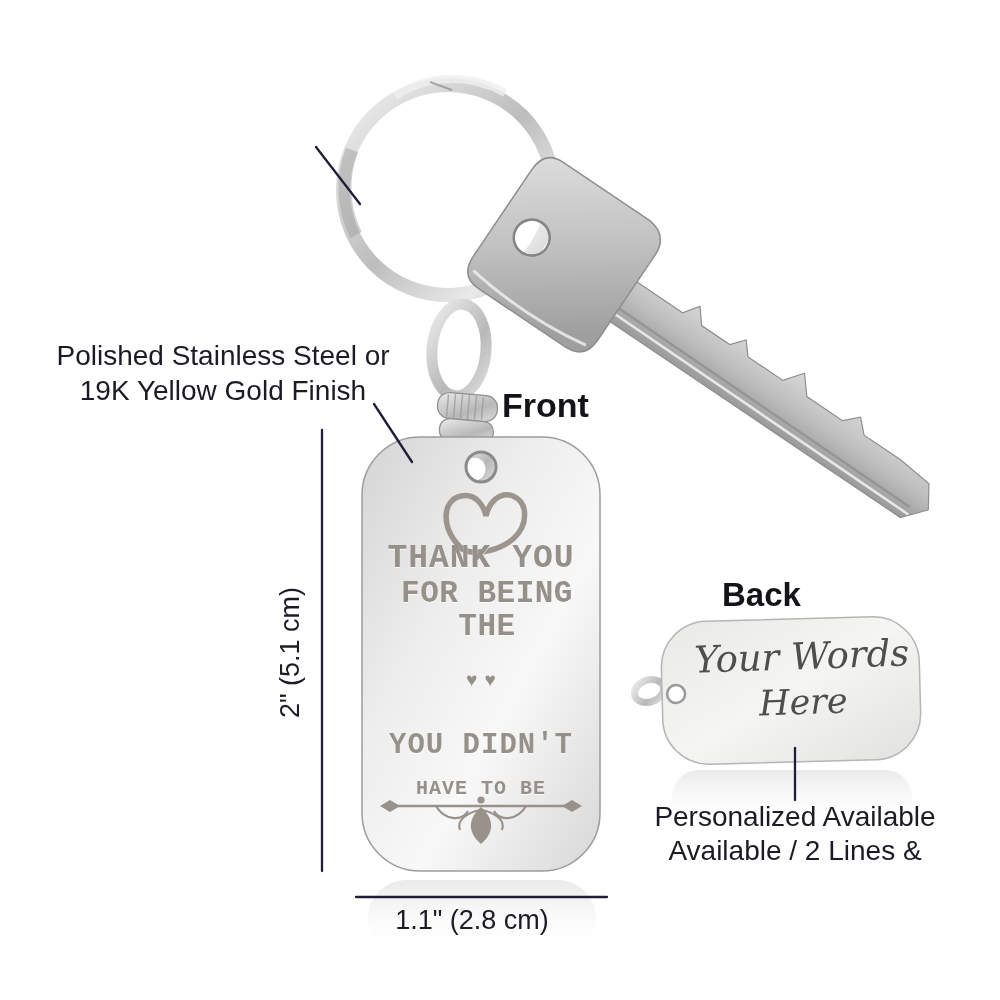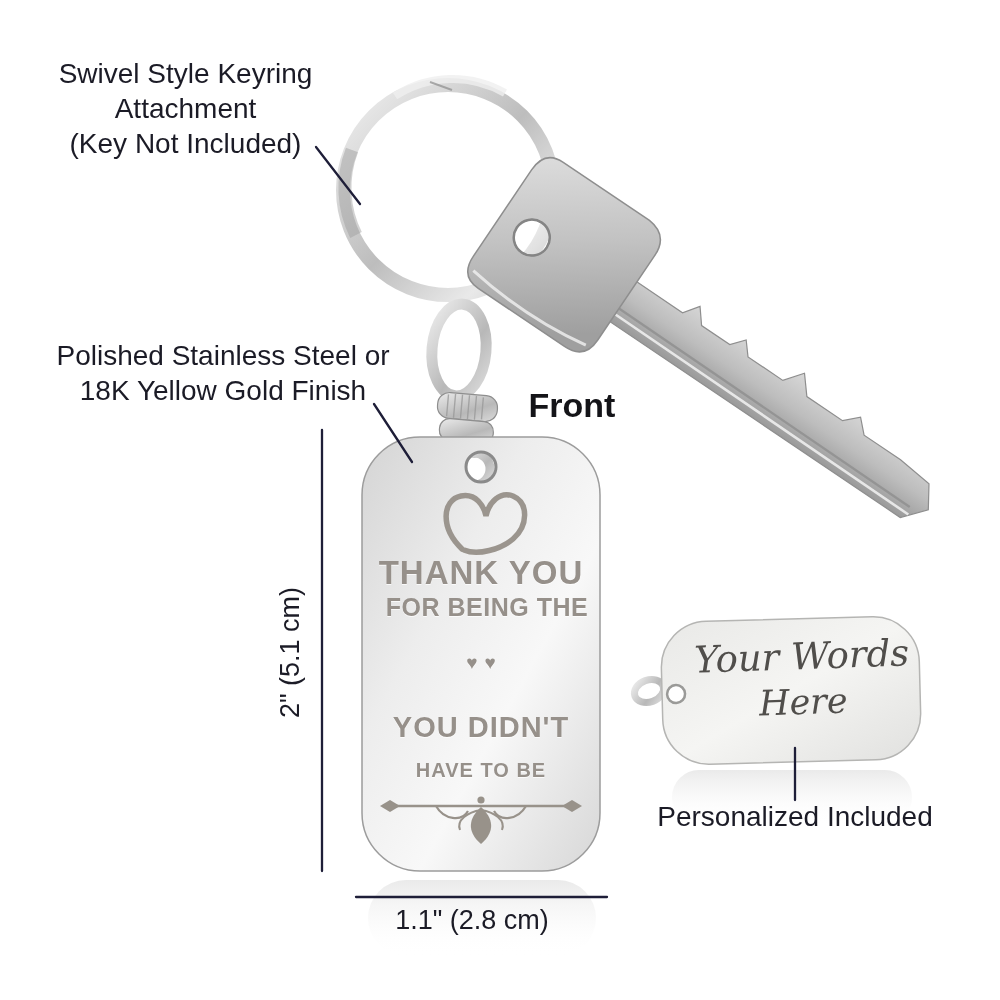--- a/index.html
+++ b/index.html
@@ -1,28 +1,28 @@
 <!DOCTYPE html>
 <html><head>
 <meta charset="utf-8">
 <style>
   html,body{margin:0;padding:0;background:#fff;}
   .stage{position:relative;width:1000px;height:1000px;background:#fff;overflow:hidden;
          font-family:"Liberation Sans",sans-serif;color:#1b1b26;}
   .art{position:absolute;left:0;top:0;}
   .note{position:absolute;text-align:center;font-size:28px;line-height:35px;font-weight:500;color:#1b1b26;}
-  .big-label{position:absolute;text-align:center;font-size:34px;font-weight:700;color:#141418;}
+  .big-label{position:absolute;font-size:34px;font-weight:700;color:#141418;}
   .dim{position:absolute;text-align:center;font-size:27px;font-weight:500;color:#1b1b26;}
   .dim-height{left:180px;top:637px;width:220px;transform:rotate(-90deg);}
   .dim-width{left:332px;top:905px;width:280px;}
-  .engraving{position:absolute;left:362px;top:555px;width:238px;text-align:center;
+  .engraving{position:absolute;left:362px;top:541px;width:238px;text-align:center;
              color:#96908a;text-shadow:0 1px 0 rgba(255,255,255,0.75);
-             font-family:Liberation Sans, sans-serif;}
+             font-family:Liberation Mono, monospace;}
   .eng-l1{font-size:33px;line-height:36px;font-weight:700;letter-spacing:1px;}
-  .eng-l2{font-size:25px;line-height:33px;font-weight:600;letter-spacing:.5px;margin-left:12px;}
+  .eng-l2{font-size:31px;line-height:33px;font-weight:600;letter-spacing:.5px;margin-left:12px;}
   .eng-dad-row{height:76px;display:flex;align-items:center;justify-content:center;gap:7px;}
   .eng-dad{font-size:60px;font-weight:800;letter-spacing:3px;line-height:70px;}
   .eng-heart{font-size:19px;line-height:19px;}
   .eng-l4{font-size:29px;line-height:46px;font-weight:600;letter-spacing:1px;margin-top:4px;}
   .eng-l5{font-size:20px;line-height:40px;font-weight:700;letter-spacing:1px;}
   .back-script{position:absolute;left:690px;top:634px;width:225px;text-align:center;
                font-family:"DejaVu Serif",serif;font-style:italic;color:#504e4b;
                transform:rotate(-2deg);}
   .bs-1{font-size:37px;line-height:46px;}
   .bs-2{font-size:35px;line-height:44px;}
@@ -139,49 +139,46 @@
 
     <g stroke="#1e1e38" stroke-width="2.3" stroke-linecap="round">
       <line x1="316" y1="147" x2="360" y2="204"></line>
       <line x1="374" y1="404" x2="412" y2="462"></line>
       <line x1="322" y1="430" x2="322" y2="871"></line>
       <line x1="356" y1="897" x2="607" y2="897"></line>
       <line x1="795" y1="748" x2="795" y2="800"></line>
     </g>
   </svg>
 
-  <div class="note" style="left:28px;top:56px;width:315px;">
-    <div>Swivel Style Keyring</div>
-    <div>Attachment</div>
-    <div>(Key Not Included)</div>
-  </div>
 
   <div class="note" style="left:38px;top:338px;width:370px;">
     <div>Polished Stainless Steel or</div>
-    <div>18K Yellow Gold Finish</div>
+    <div>19K Yellow Gold Finish</div>
   </div>
 
   <div class="big-label" style="left:502px;top:386px;width:140px;">Front</div>
+  <div class="big-label" style="left:722px;top:576px;width:160px;font-size:33px;">Back</div>
 
   <div class="engraving">
     <div class="eng-l1">THANK YOU</div>
     <div class="eng-l2">FOR BEING THE</div>
     <div class="eng-dad-row">
       <span class="eng-heart">♥</span>
       <span class="eng-heart">♥</span>
     </div>
     <div class="eng-l4">YOU DIDN'T</div>
     <div class="eng-l5">HAVE TO BE</div>
   </div>
 
   <div class="back-script">
     <div class="bs-1">Your Words</div>
     <div class="bs-2">Here</div>
   </div>
 
   <div class="note" style="left:600px;top:800px;width:390px;line-height:34px;">
-    <div>Personalized Included</div>
+    <div>Personalized Available</div>
+    <div>Available / 2 Lines &amp;</div>
   </div>
 
   <div class="dim dim-height">2" (5.1 cm)</div>
   <div class="dim dim-width">1.1" (2.8 cm)</div>
 
 </div>
 
 </body></html>

